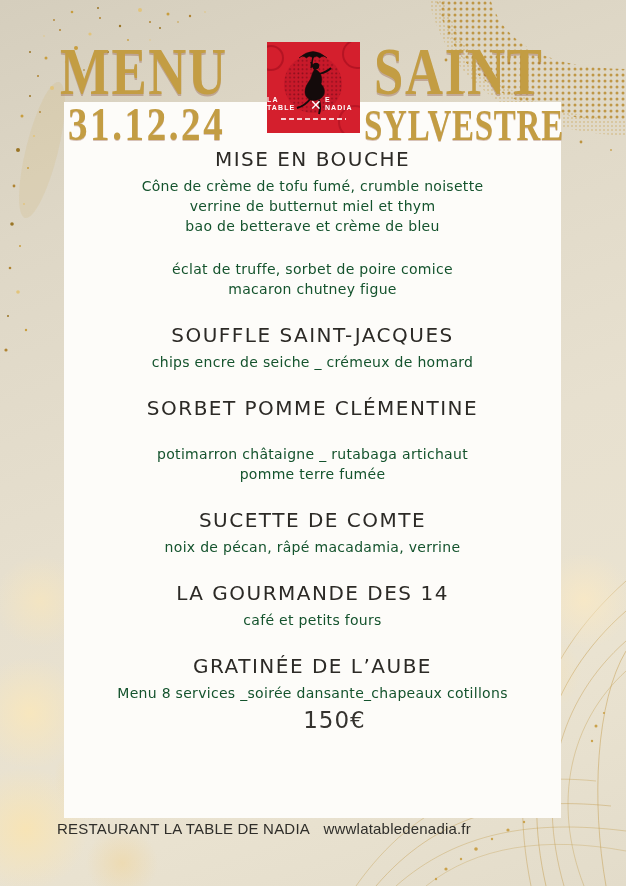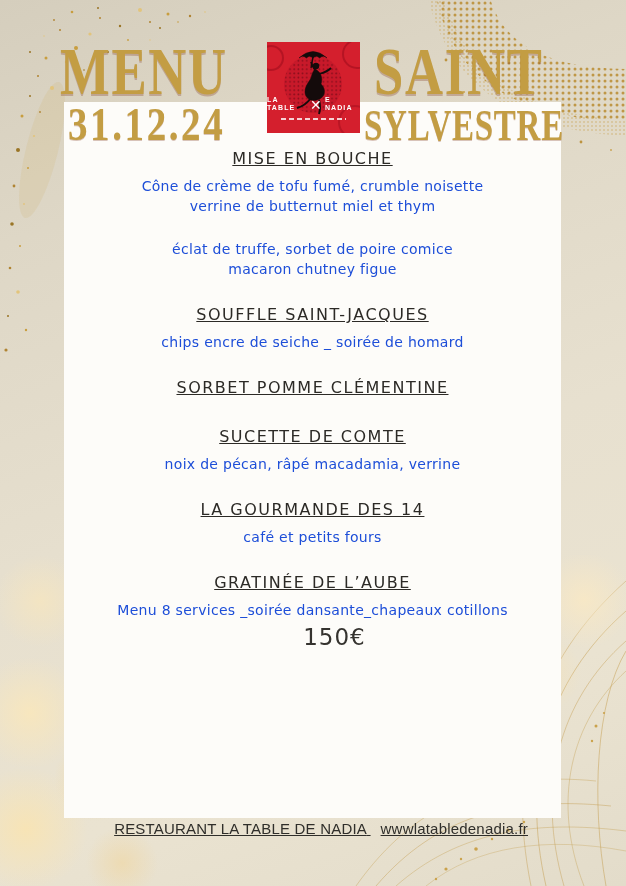--- a/index.html
+++ b/index.html
@@ -54,34 +54,34 @@
   }
   .logo-x{font-size:14px;line-height:10px;font-weight:400;position:relative;top:1px;}
   .logo-tagline{
     position:absolute;bottom:13px;left:15%;width:70%;height:2px;
     background:repeating-linear-gradient(90deg,rgba(255,255,255,.8) 0 5px,transparent 5px 8px);
   }
 
   .section{margin-bottom:23px;}
   .sec-title{
     font-family:"DejaVu Sans","Liberation Sans",sans-serif;
-    font-size:16px;line-height:26px;letter-spacing:1.5px;color:#2c2a26;margin-bottom:4px;text-decoration:underline;
+    font-size:20px;line-height:26px;letter-spacing:1.5px;color:#2c2a26;margin-bottom:4px;
   }
   .sec-lines .line{
     font-family:"DejaVu Sans","Liberation Sans",sans-serif;
-    font-size:14px;line-height:20px;letter-spacing:.3px;color:#1d4ed8;
+    font-size:14px;line-height:20px;letter-spacing:.3px;color:#14532d;
   }
   .price{
     font-family:"DejaVu Sans","Liberation Sans",sans-serif;
     font-size:23px;line-height:30px;margin-top:2px;letter-spacing:1px;color:#35332f;padding-left:44px;
   }
 
   .footer{
-    position:absolute;top:820px;left:0;width:528px;text-align:right;z-index:3;
-    font-size:15px;color:#2f2e2a;letter-spacing:.2px;text-decoration:underline;
+    position:absolute;top:820px;left:0;width:528px;text-align:center;z-index:3;
+    font-size:15px;color:#2f2e2a;letter-spacing:.2px;
   }
   .footer .site{margin-left:10px;}
 </style>
 </head>
 <body>
 
 <svg id="glitter-tl" class="decor" width="260" height="380" viewBox="0 0 260 380">
   <ellipse cx="42" cy="150" rx="16" ry="70" fill="#cfa852" opacity="0.14" transform="rotate(14 42 150)"></ellipse>
   <g>
     <circle cx="168" cy="14" r="1.5" fill="#c89e3f"></circle>
@@ -177,42 +177,47 @@
 <div id="bokeh-bl" class="decor"></div>
 <div id="bokeh-r" class="decor"></div>
 
 <div class="panel">
   <div>
   <div class="section">
     <div class="sec-title">MISE EN BOUCHE</div>
     <div class="sec-lines">
           <div class="line">Cône de crème de tofu fumé, crumble noisette</div>
           <div class="line">verrine de butternut miel et thym</div>
+          <div class="line">bao de betterave et crème de bleu</div>
         </div>
   </div>
 
   <div class="section">
     <div class="sec-lines">
           <div class="line">éclat de truffe, sorbet de poire comice</div>
           <div class="line">macaron chutney figue</div>
         </div>
   </div>
 
   <div class="section">
     <div class="sec-title">SOUFFLE SAINT-JACQUES</div>
     <div class="sec-lines">
-          <div class="line">chips encre de seiche _ soirée de homard</div>
+          <div class="line">chips encre de seiche _ crémeux de homard</div>
         </div>
   </div>
 
   <div class="section">
     <div class="sec-title">SORBET POMME CLÉMENTINE</div>
   </div>
 
   <div class="section">
+    <div class="sec-lines">
+          <div class="line">potimarron châtaigne _ rutabaga artichaut</div>
+          <div class="line">pomme terre fumée</div>
+        </div>
   </div>
 
   <div class="section">
     <div class="sec-title">SUCETTE DE COMTE</div>
     <div class="sec-lines">
           <div class="line">noix de pécan, râpé macadamia, verrine</div>
         </div>
   </div>
 
   <div class="section">

